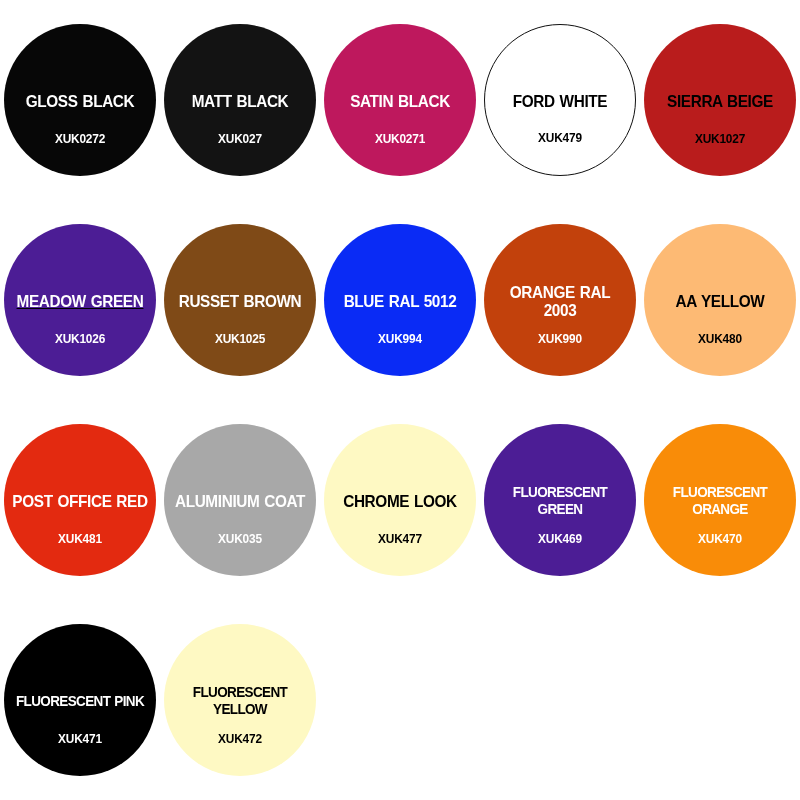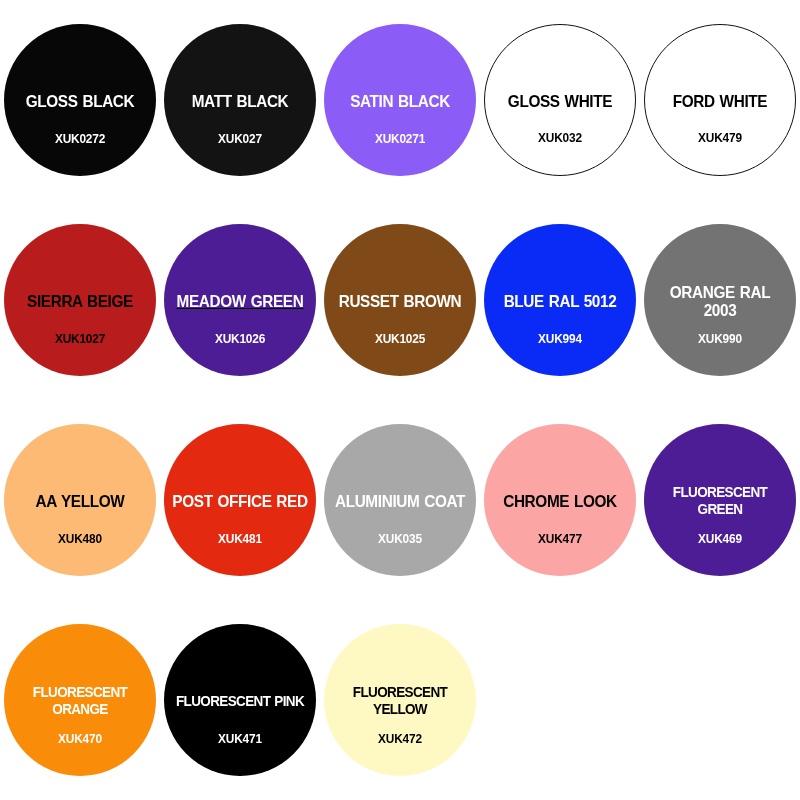--- a/index.html
+++ b/index.html
@@ -79,29 +79,23 @@
         <div class="swatch-code" style="color: rgb(255, 255, 255);">XUK0272</div>
       </div>
     </div>
     <div class="swatch-cell">
       <div class="swatch-circle" style="background: rgb(19, 19, 19); border: 0px;">
         <div class="swatch-name" style="color: rgb(255, 255, 255);">MATT BLACK</div>
         <div class="swatch-code" style="color: rgb(255, 255, 255);">XUK027</div>
       </div>
     </div>
     <div class="swatch-cell">
-      <div class="swatch-circle" style="background: #8b5cf6; border: 0px;">
+      <div class="swatch-circle" style="background: #be185d; border: 0px;">
         <div class="swatch-name" style="color: rgb(255, 255, 255);">SATIN BLACK</div>
         <div class="swatch-code" style="color: rgb(255, 255, 255);">XUK0271</div>
-      </div>
-    </div>
-    <div class="swatch-cell">
-      <div class="swatch-circle" style="background: rgb(255, 255, 255); border: 1.5px solid rgb(17, 17, 17);">
-        <div class="swatch-name" style="color: rgb(0, 0, 0);">GLOSS WHITE</div>
-        <div class="swatch-code" style="color: rgb(0, 0, 0);">XUK032</div>
       </div>
     </div>
     <div class="swatch-cell">
       <div class="swatch-circle" style="background: rgb(255, 255, 255); border: 1.5px solid rgb(17, 17, 17);">
         <div class="swatch-name" style="color: rgb(0, 0, 0);">FORD WHITE</div>
         <div class="swatch-code" style="color: rgb(0, 0, 0);">XUK479</div>
       </div>
     </div>
     <div class="swatch-cell">
       <div class="swatch-circle" style="background: #b91c1c; border: 0px;">
@@ -121,21 +115,21 @@
         <div class="swatch-code" style="color: rgb(255, 255, 255);">XUK1025</div>
       </div>
     </div>
     <div class="swatch-cell">
       <div class="swatch-circle" style="background: rgb(10, 43, 245); border: 0px;">
         <div class="swatch-name" style="color: rgb(255, 255, 255);">BLUE RAL 5012</div>
         <div class="swatch-code" style="color: rgb(255, 255, 255);">XUK994</div>
       </div>
     </div>
     <div class="swatch-cell">
-      <div class="swatch-circle" style="background: #737373; border: 0px;">
+      <div class="swatch-circle" style="background: #c2410c; border: 0px;">
         <div class="swatch-name" style="color: rgb(255, 255, 255);">ORANGE RAL 2003</div>
         <div class="swatch-code" style="color: rgb(255, 255, 255);">XUK990</div>
       </div>
     </div>
     <div class="swatch-cell">
       <div class="swatch-circle" style="background: #fdba74; border: 0px;">
         <div class="swatch-name" style="color: rgb(0, 0, 0);">AA YELLOW</div>
         <div class="swatch-code" style="color: rgb(0, 0, 0);">XUK480</div>
       </div>
     </div>
@@ -145,21 +139,21 @@
         <div class="swatch-code" style="color: rgb(255, 255, 255);">XUK481</div>
       </div>
     </div>
     <div class="swatch-cell">
       <div class="swatch-circle" style="background: rgb(168, 168, 168); border: 0px;">
         <div class="swatch-name" style="color: rgb(255, 255, 255);">ALUMINIUM COAT</div>
         <div class="swatch-code" style="color: rgb(255, 255, 255);">XUK035</div>
       </div>
     </div>
     <div class="swatch-cell">
-      <div class="swatch-circle" style="background: #fca5a5; border: 0px;">
+      <div class="swatch-circle" style="background: #fef9c3; border: 0px;">
         <div class="swatch-name" style="color: rgb(0, 0, 0);">CHROME LOOK</div>
         <div class="swatch-code" style="color: rgb(0, 0, 0);">XUK477</div>
       </div>
     </div>
     <div class="swatch-cell">
       <div class="swatch-circle" style="background: #4c1d95; border: 0px;">
         <div class="swatch-name long" style="color: rgb(255, 255, 255);">FLUORESCENT GREEN</div>
         <div class="swatch-code" style="color: rgb(255, 255, 255);">XUK469</div>
       </div>
     </div>

